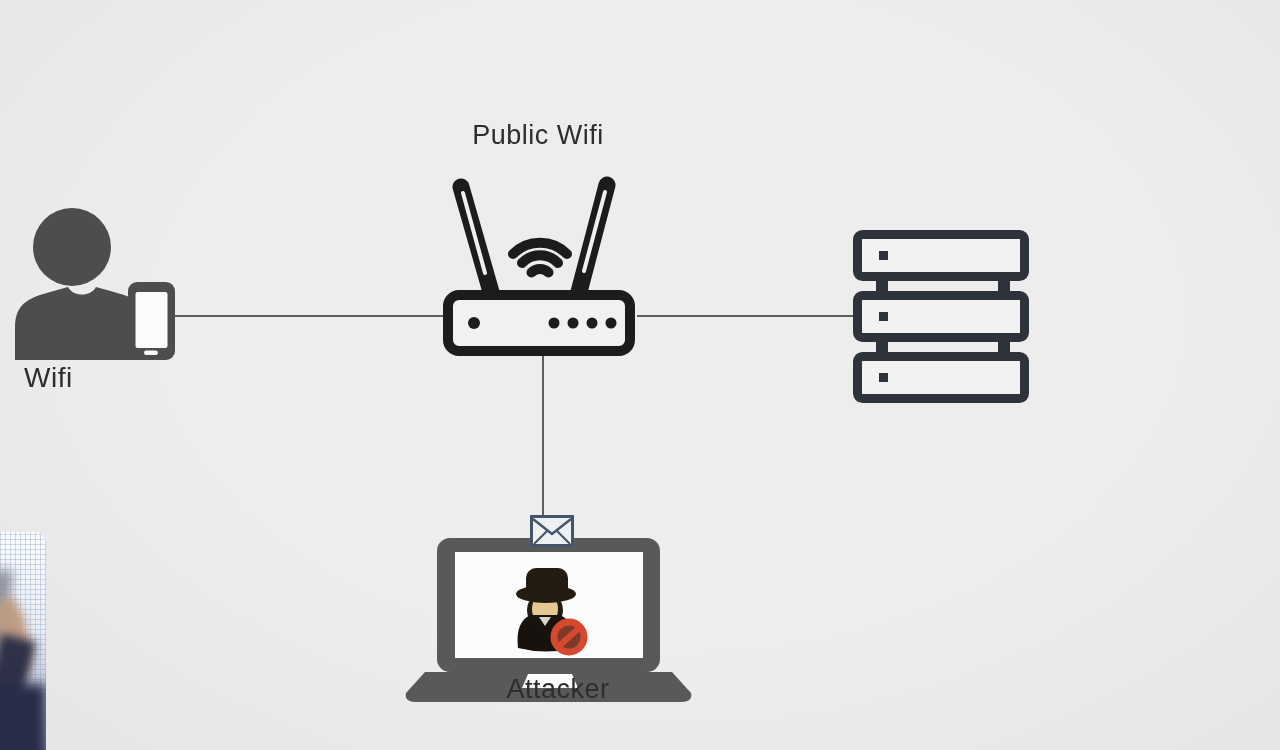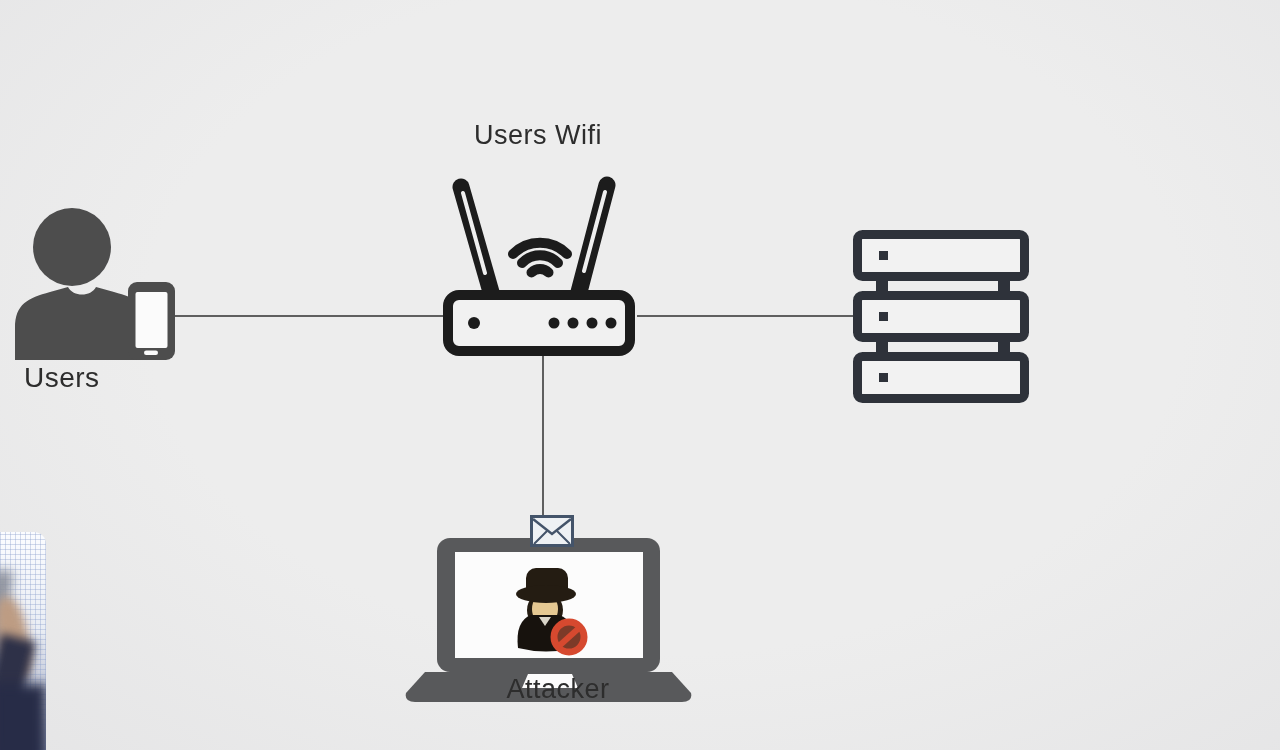--- a/index.html
+++ b/index.html
@@ -37,21 +37,21 @@
 </style>
 </head>
 <body>
 
 <div id="canvas">
 
   <div class="abs edge" style="left:174px; top:315px; width:269px; height:2px;"></div>
   <div class="abs edge" style="left:637px; top:315px; width:218px; height:2px;"></div>
   <div class="abs edge" style="left:542px; top:353px; width:2px; height:187px;"></div>
 
-  <div class="abs node-label centered" style="left:418px; top:120px; width:240px;">Users Wifi</div>
+  <div class="abs node-label centered" style="left:418px; top:120px; width:240px;">Public Wifi</div>
   <svg class="abs" style="left:438px; top:176px;" width="200" height="180" viewBox="0 0 200 180">
     <line class="router-strk" x1="23" y1="11" x2="53" y2="116" stroke-width="17" stroke-linecap="round"></line>
     <line x1="25" y1="17" x2="47" y2="97" stroke="#efefef" stroke-width="4" stroke-linecap="round"></line>
     <line class="router-strk" x1="169" y1="9" x2="141" y2="116" stroke-width="17" stroke-linecap="round"></line>
     <line x1="167" y1="16" x2="146" y2="95" stroke="#efefef" stroke-width="4" stroke-linecap="round"></line>
     <g>
       <path class="router-strk" d="M 75 78 A 38 38 0 0 1 129 78" fill="none" stroke-width="10" stroke-linecap="round"></path>
       <path class="router-strk" d="M 84 87 A 25 25 0 0 1 120 87" fill="none" stroke-width="10" stroke-linecap="round"></path>
       <path class="router-strk" d="M 93.5 96.5 A 12 12 0 0 1 110.5 96.5" fill="none" stroke-width="10" stroke-linecap="round"></path>
     </g>
@@ -65,21 +65,21 @@
 
   <svg class="abs" style="left:12px; top:202px;" width="165" height="160" viewBox="0 0 165 160">
     <circle class="user-ink" cx="60" cy="45" r="39"></circle>
     <path class="user-ink" d="M 3 158 L 3 126 C 3 102 16 96 38 90 L 56 85 C 61 95 79 95 84 85 L 102 90 C 124 96 137 102 137 126 L 137 158 Z"></path>
     <g>
       <rect class="user-ink" x="116" y="80" width="47" height="78" rx="9"></rect>
       <rect x="123.5" y="90" width="32" height="56" rx="2" fill="#fbfbfb"></rect>
       <rect x="132" y="148.5" width="14" height="4.5" rx="2.2" fill="#fbfbfb"></rect>
     </g>
   </svg>
-  <div class="abs node-label" style="left:24px; top:362px; font-size:28px;">Users</div>
+  <div class="abs node-label" style="left:24px; top:362px; font-size:28px;">Wifi</div>
 
   <svg class="abs" style="left:845px; top:223px;" width="190" height="182" viewBox="0 0 190 182">
     <rect class="server-ink" x="31" y="48" width="12" height="30"></rect>
     <rect class="server-ink" x="153" y="48" width="12" height="30"></rect>
     <rect class="server-ink" x="31" y="108" width="12" height="30"></rect>
     <rect class="server-ink" x="153" y="108" width="12" height="30"></rect>
     <rect class="server-strk" x="12.5" y="11.5" width="167" height="42" rx="5" fill="#f2f2f2" stroke-width="9"></rect>
     <rect class="server-strk" x="12.5" y="72.5" width="167" height="42" rx="5" fill="#f2f2f2" stroke-width="9"></rect>
     <rect class="server-strk" x="12.5" y="133.5" width="167" height="42" rx="5" fill="#f2f2f2" stroke-width="9"></rect>
     <rect class="server-ink" x="34" y="28" width="9" height="9"></rect>

